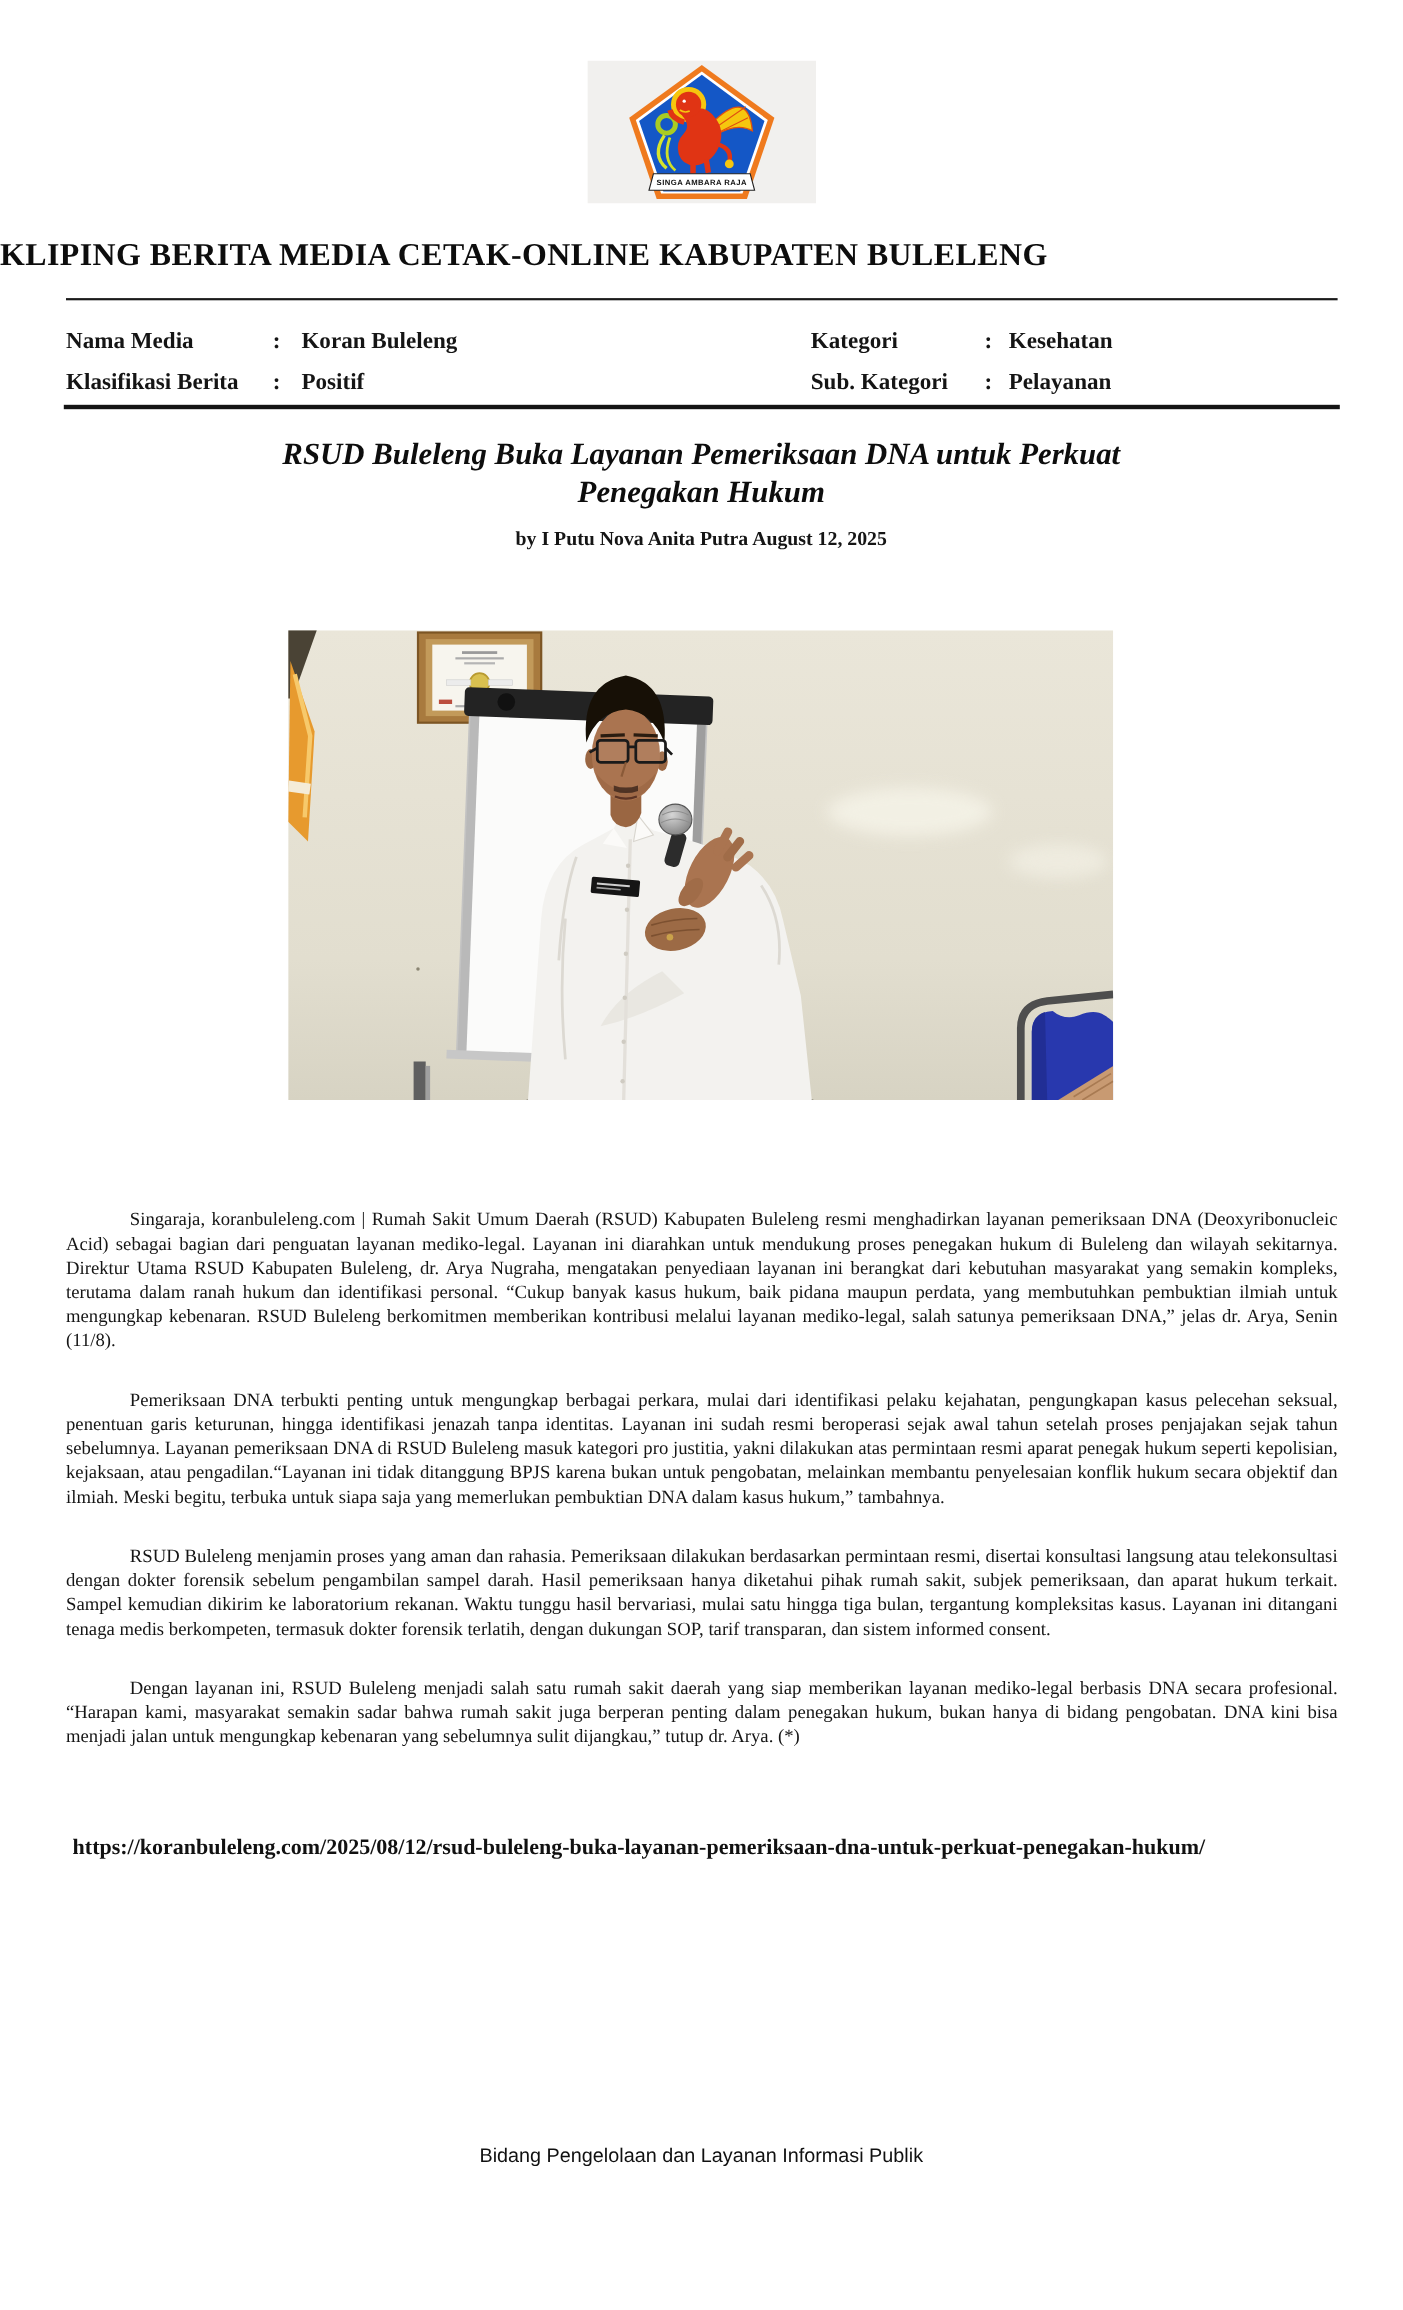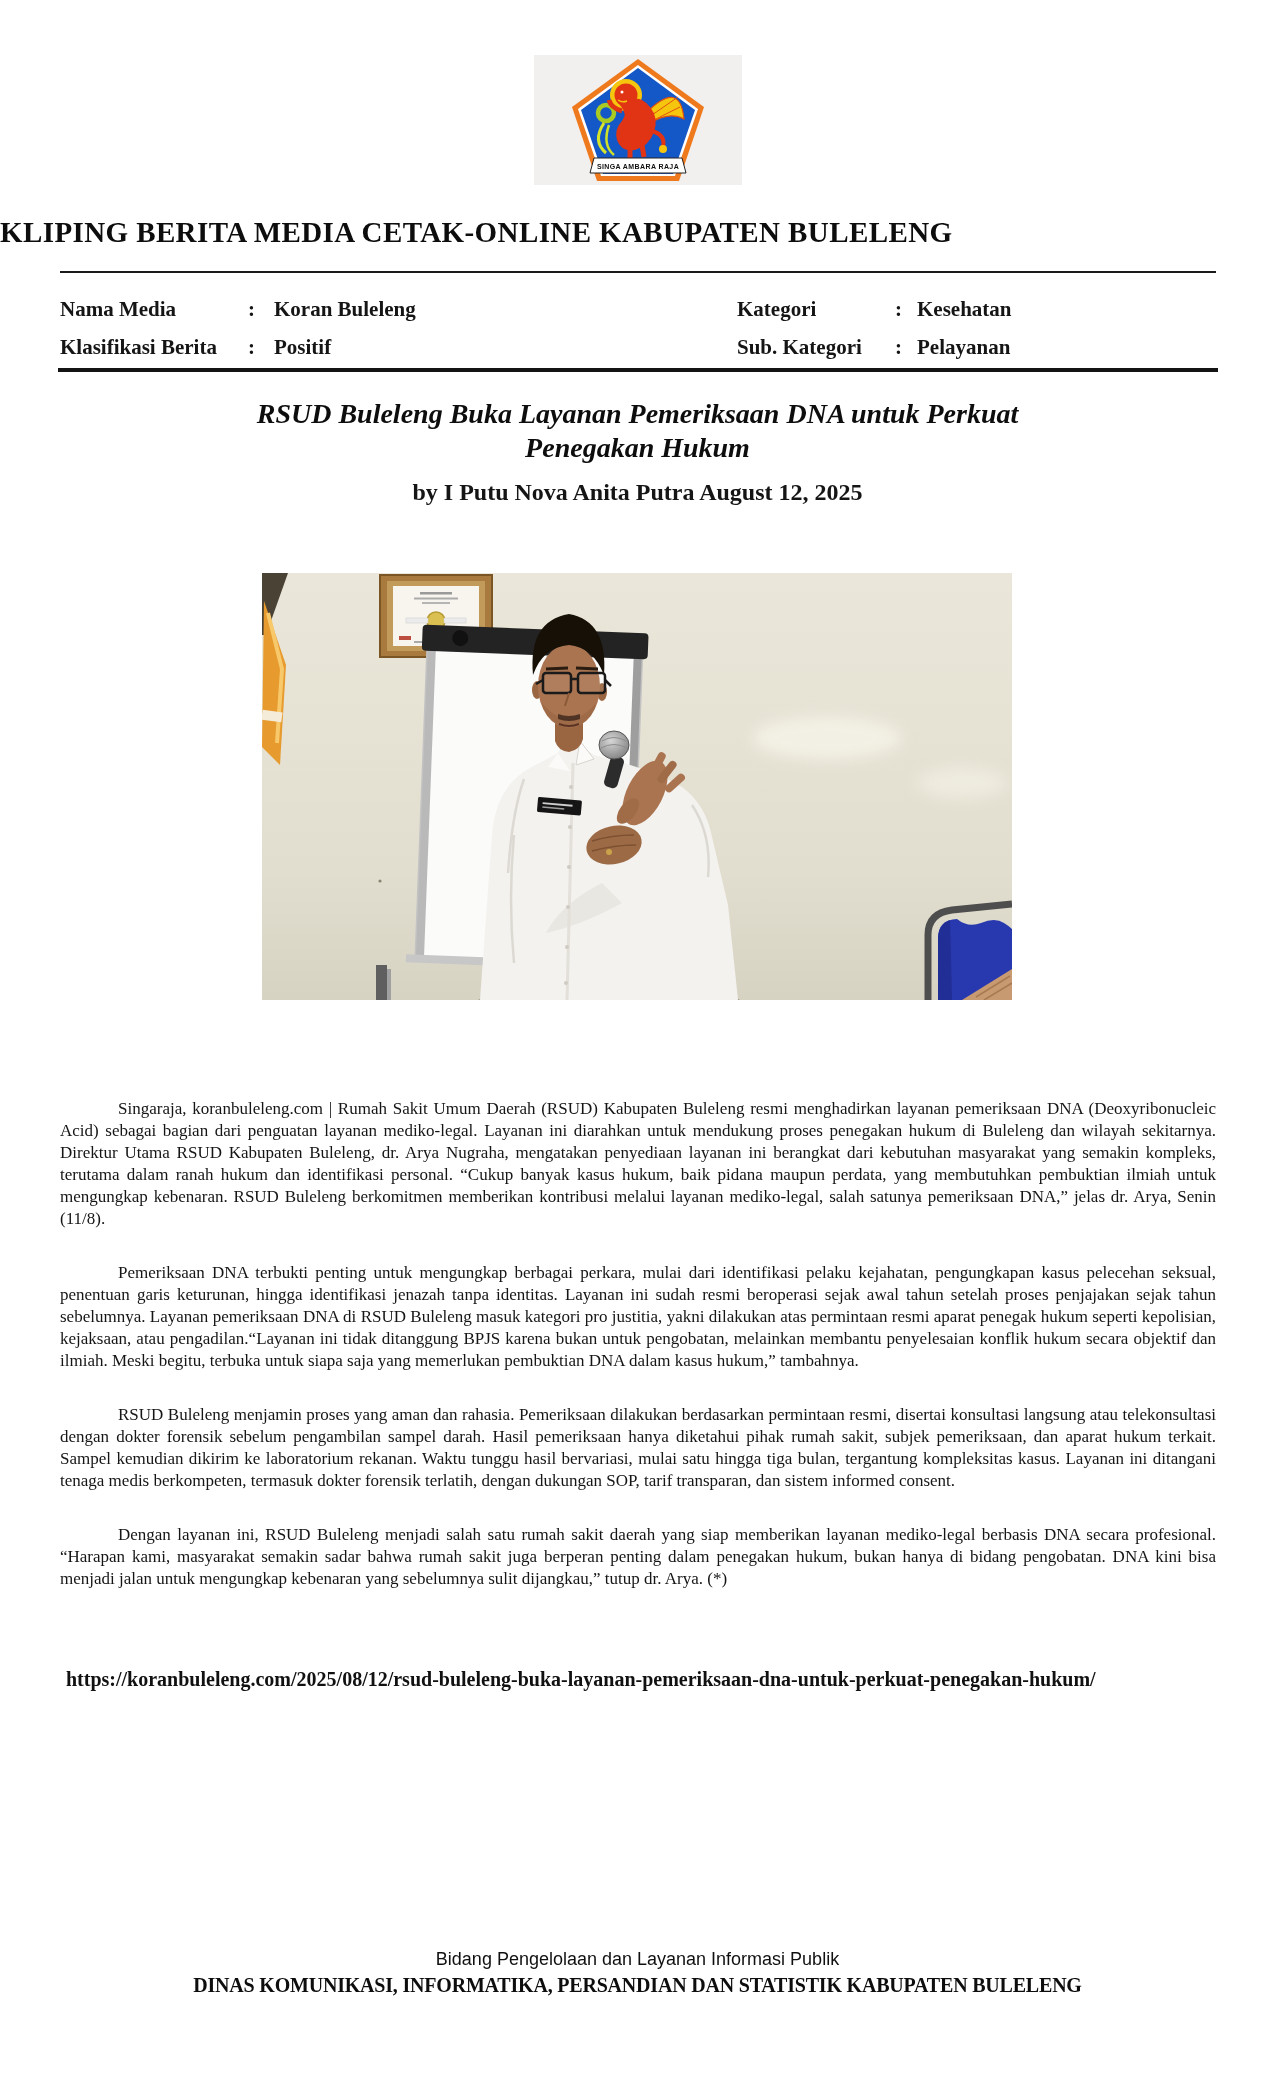--- a/index.html
+++ b/index.html
@@ -28,21 +28,21 @@
   .m-right .col { font-weight:bold; width:22px; }
   .m-val { font-weight:bold; }
 
   
   .article-title {
     position:absolute; top:397px; left:70px; right:70px; text-align:center;
     font-size:28px; font-weight:bold; line-height:34px; color:#0d0d0d;font-style:italic;
   }
   .byline {
     position:absolute; top:479px; left:0; width:100%; text-align:center;
-    font-size:24px; font-weight:bold;
+    font-size:18px; font-weight:bold;
   }
 
   
   .photo { position:absolute; top:573px; left:262px; width:750px; height:427px; }
   .photo svg { display:block; width:100%; height:100%; }
 
   
   .body-text {
     position:absolute; top:1098px; left:60px; right:59px;
     font-size:17px; line-height:22px; text-align:justify;
@@ -275,16 +275,15 @@
     <p>Singaraja, koranbuleleng.com | Rumah Sakit Umum Daerah (RSUD) Kabupaten Buleleng resmi menghadirkan layanan pemeriksaan DNA (Deoxyribonucleic Acid) sebagai bagian dari penguatan layanan mediko-legal. Layanan ini diarahkan untuk mendukung proses penegakan hukum di Buleleng dan wilayah sekitarnya. Direktur Utama RSUD Kabupaten Buleleng, dr. Arya Nugraha, mengatakan penyediaan layanan ini berangkat dari kebutuhan masyarakat yang semakin kompleks, terutama dalam ranah hukum dan identifikasi personal. “Cukup banyak kasus hukum, baik pidana maupun perdata, yang membutuhkan pembuktian ilmiah untuk mengungkap kebenaran. RSUD Buleleng berkomitmen memberikan kontribusi melalui layanan mediko-legal, salah satunya pemeriksaan DNA,” jelas dr. Arya, Senin (11/8).</p>
     <p>Pemeriksaan DNA terbukti penting untuk mengungkap berbagai perkara, mulai dari identifikasi pelaku kejahatan, pengungkapan kasus pelecehan seksual, penentuan garis keturunan, hingga identifikasi jenazah tanpa identitas. Layanan ini sudah resmi beroperasi sejak awal tahun setelah proses penjajakan sejak tahun sebelumnya. Layanan pemeriksaan DNA di RSUD Buleleng masuk kategori pro justitia, yakni dilakukan atas permintaan resmi aparat penegak hukum seperti kepolisian, kejaksaan, atau pengadilan.“Layanan ini tidak ditanggung BPJS karena bukan untuk pengobatan, melainkan membantu penyelesaian konflik hukum secara objektif dan ilmiah. Meski begitu, terbuka untuk siapa saja yang memerlukan pembuktian DNA dalam kasus hukum,” tambahnya.</p>
     <p>RSUD Buleleng menjamin proses yang aman dan rahasia. Pemeriksaan dilakukan berdasarkan permintaan resmi, disertai konsultasi langsung atau telekonsultasi dengan dokter forensik sebelum pengambilan sampel darah. Hasil pemeriksaan hanya diketahui pihak rumah sakit, subjek pemeriksaan, dan aparat hukum terkait. Sampel kemudian dikirim ke laboratorium rekanan. Waktu tunggu hasil bervariasi, mulai satu hingga tiga bulan, tergantung kompleksitas kasus. Layanan ini ditangani tenaga medis berkompeten, termasuk dokter forensik terlatih, dengan dukungan SOP, tarif transparan, dan sistem informed consent.</p>
     <p>Dengan layanan ini, RSUD Buleleng menjadi salah satu rumah sakit daerah yang siap memberikan layanan mediko-legal berbasis DNA secara profesional. “Harapan kami, masyarakat semakin sadar bahwa rumah sakit juga berperan penting dalam penegakan hukum, bukan hanya di bidang pengobatan. DNA kini bisa menjadi jalan untuk mengungkap kebenaran yang sebelumnya sulit dijangkau,” tutup dr. Arya. (*)</p>
   </div>
 
   <a class="source-url" href="#">https://koranbuleleng.com/2025/08/12/rsud-buleleng-buka-layanan-pemeriksaan-dna-untuk-perkuat-penegakan-hukum/</a>
 
   <div class="footer">
     <div class="footer-line1">Bidang Pengelolaan dan Layanan Informasi Publik</div>
-    <div class="footer-line2">DINAS KOMUNIKASI, INFORMATIKA, PERSANDIAN DAN STATISTIK KABUPATEN BULELENG</div>
   </div>
 
 </div>
 
 </body></html>

